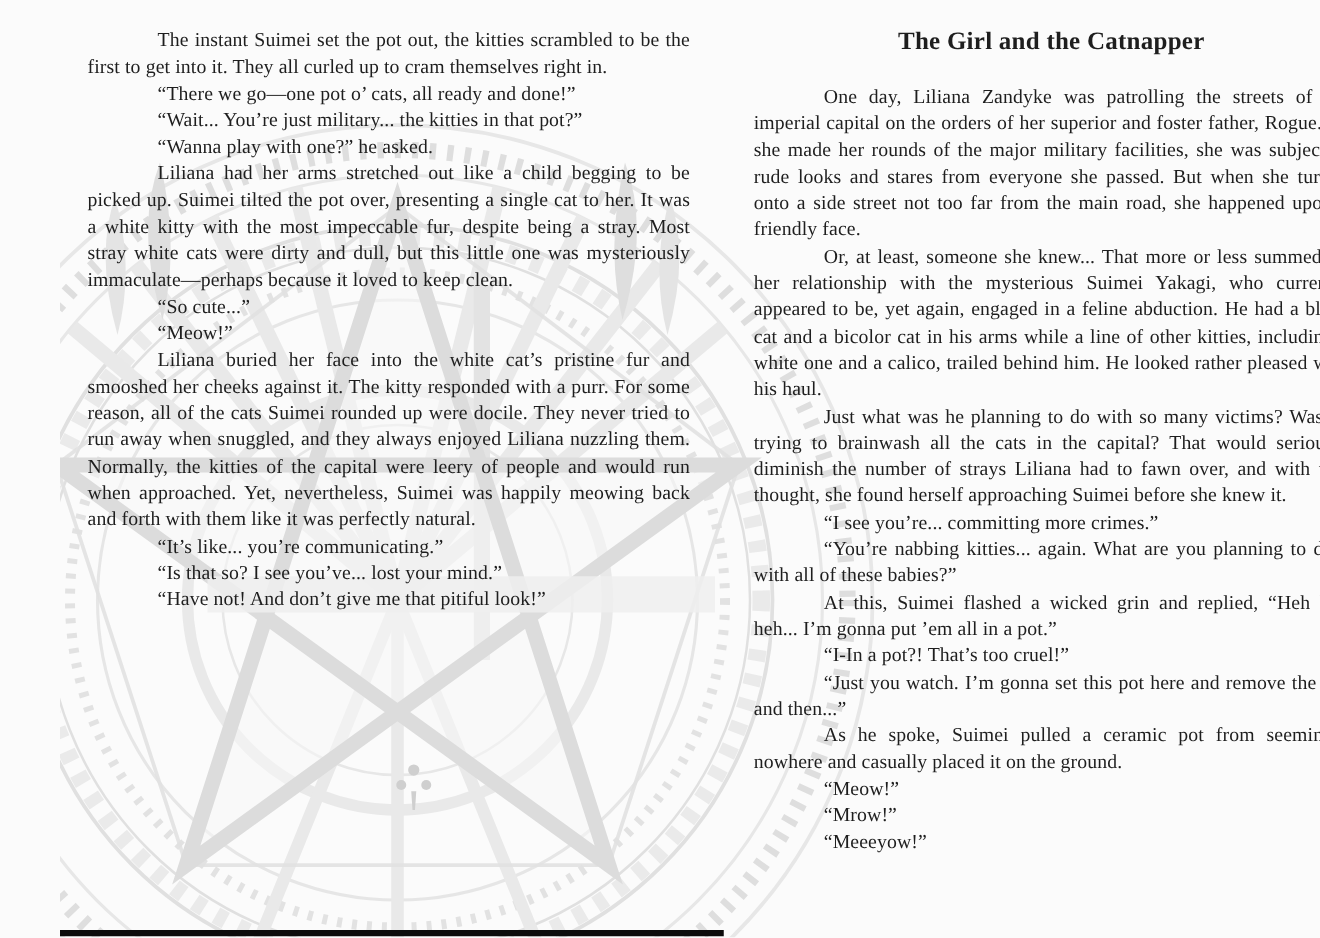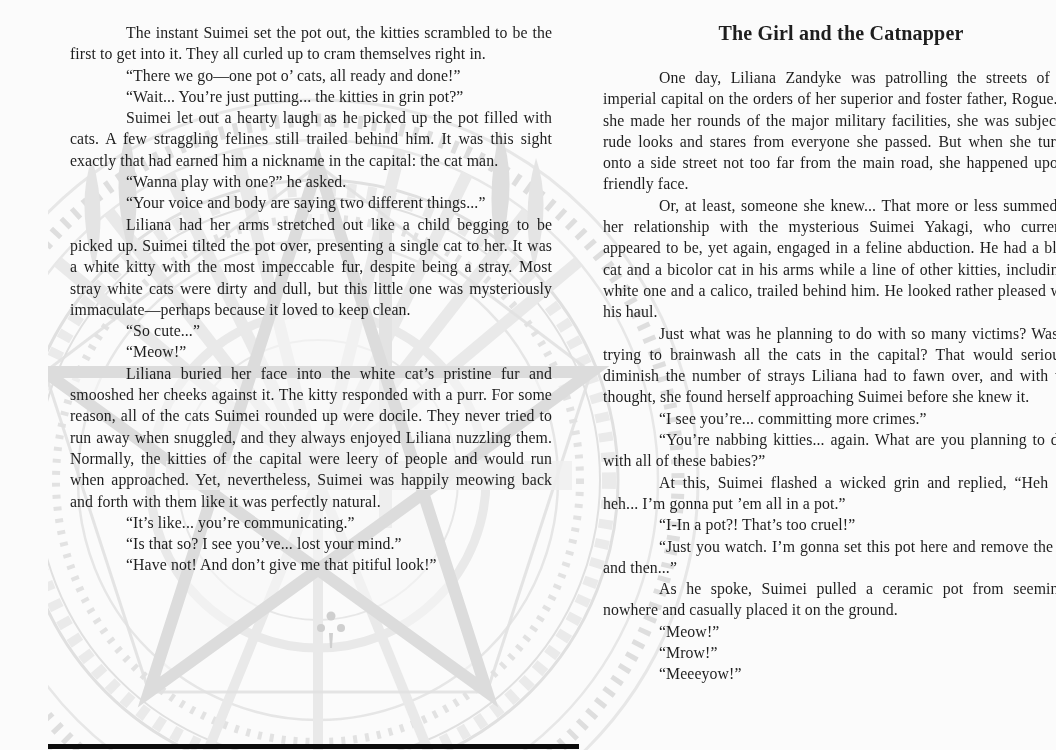--- a/index.html
+++ b/index.html
@@ -107,24 +107,22 @@
       <circle cx="273" cy="628" r="4"></circle>
       <circle cx="293" cy="628" r="4"></circle>
       <path d="M281 633 L285 633 L284 648 L282 648 Z"></path>
     </g>
   </svg>
 
   <div class="page left">
     <div class="text-block">
         <p class="para">The instant Suimei set the pot out, the kitties scrambled to be the first to get into it. They all curled up to cram themselves right in.</p>
         <p class="para">“There we go—one pot o’ cats, all ready and done!”</p>
-        <p class="para">“Wait... You’re just putting... the kitties in grin pot?”</p>
-        <p class="para">Suimei let out a hearty laugh as he picked up the pot filled with cats. A few straggling felines still trailed behind him. It was this sight exactly that had earned him a nickname in the capital: the cat man.</p>
+        <p class="para">“Wait... You’re just military... the kitties in that pot?”</p>
         <p class="para">“Wanna play with one?” he asked.</p>
-        <p class="para">“Your voice and body are saying two different things...”</p>
         <p class="para">Liliana had her arms stretched out like a child begging to be picked up. Suimei tilted the pot over, presenting a single cat to her. It was a white kitty with the most impeccable fur, despite being a stray. Most stray white cats were dirty and dull, but this little one was mysteriously immaculate—perhaps because it loved to keep clean.</p>
         <p class="para">“So cute...”</p>
         <p class="para">“Meow!”</p>
         <p class="para">Liliana buried her face into the white cat’s pristine fur and smooshed her cheeks against it. The kitty responded with a purr. For some reason, all of the cats Suimei rounded up were docile. They never tried to run away when snuggled, and they always enjoyed Liliana nuzzling them. Normally, the kitties of the capital were leery of people and would run when approached. Yet, nevertheless, Suimei was happily meowing back and forth with them like it was perfectly natural.</p>
         <p class="para">“It’s like... you’re communicating.”</p>
         <p class="para">“Is that so? I see you’ve... lost your mind.”</p>
         <p class="para">“Have not! And don’t give me that pitiful look!”</p>
       </div>
   </div>
 

